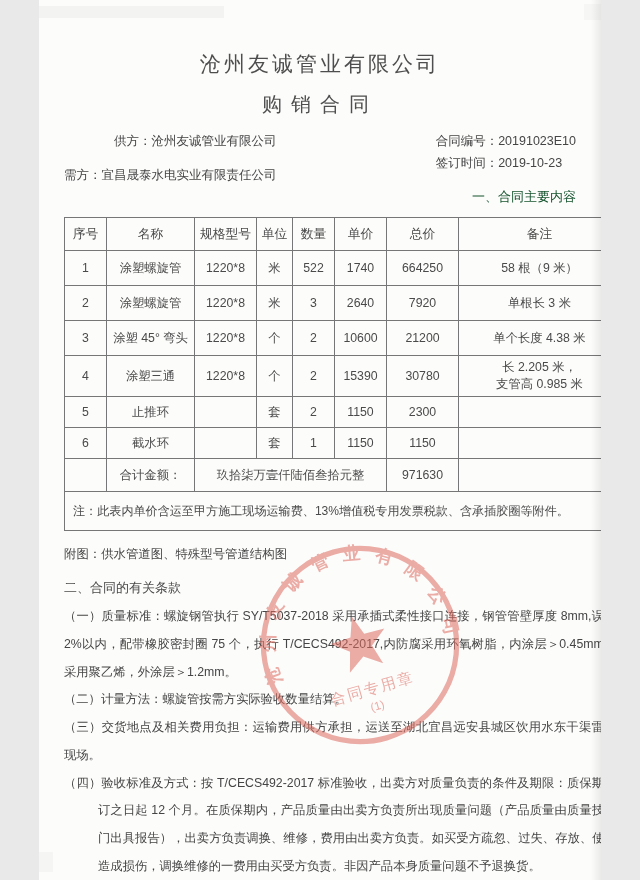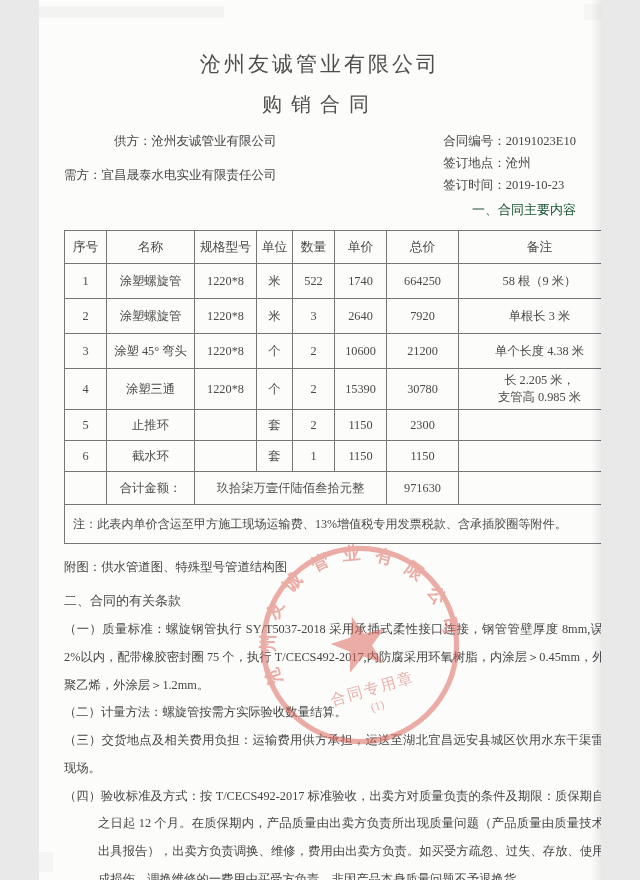--- a/index.html
+++ b/index.html
@@ -1,19 +1,19 @@
 <!DOCTYPE html>
 <html><head>
 <meta charset="utf-8">
 <style>
   html,body{margin:0;padding:0;background:#e9e9e9;}
   .page{
     position:relative;width:562px;height:880px;margin:0 auto;
     background:#fcfcfb;overflow:hidden;
-    font-family:Liberation Serif, serif;
+    font-family:Liberation Sans, sans-serif;
     color:#454545;
   }
   .page::after{ 
     content:"";position:absolute;top:0;right:0;width:10px;height:100%;
     background:linear-gradient(to right,rgba(0,0,0,0),rgba(0,0,0,0.07));
     pointer-events:none;
   }
   .scan-artifact{position:absolute;background:#ededed;opacity:.6;}
   .art1{left:0;top:6px;width:185px;height:12px;}
   .art2{left:545px;top:4px;width:48px;height:16px;opacity:.4;}
@@ -77,21 +77,20 @@
   <h1 class="doc-title">沧州友诚管业有限公司</h1>
   <h2 class="doc-subtitle">购销合同</h2>
 
   <div class="meta">
     <div class="meta-left">
       <p class="line"><span>供方：</span><span>沧州友诚管业有限公司</span></p>
       <p class="line buyer-line"><span>需方：</span><span>宜昌晟泰水电实业有限责任公司</span></p>
     </div>
     <div class="meta-right">
       <p class="line"><span>合同编号：</span><span>20191023E10</span></p>
-      <p class="line"><span>签订地点：</span><span>沧州</span></p>
       <p class="line"><span>签订时间：</span><span>2019-10-23</span></p>
     </div>
   </div>
 
   <p class="section-title">一、合同主要内容</p>
 
   <table class="items">
     <colgroup>
       <col class="c-seq">
         <col class="c-name">

